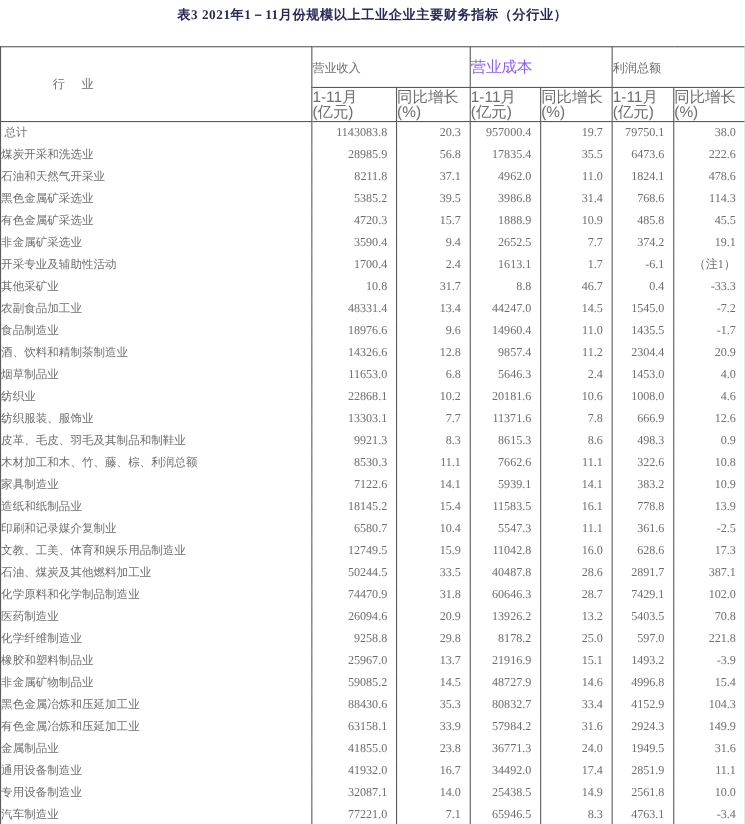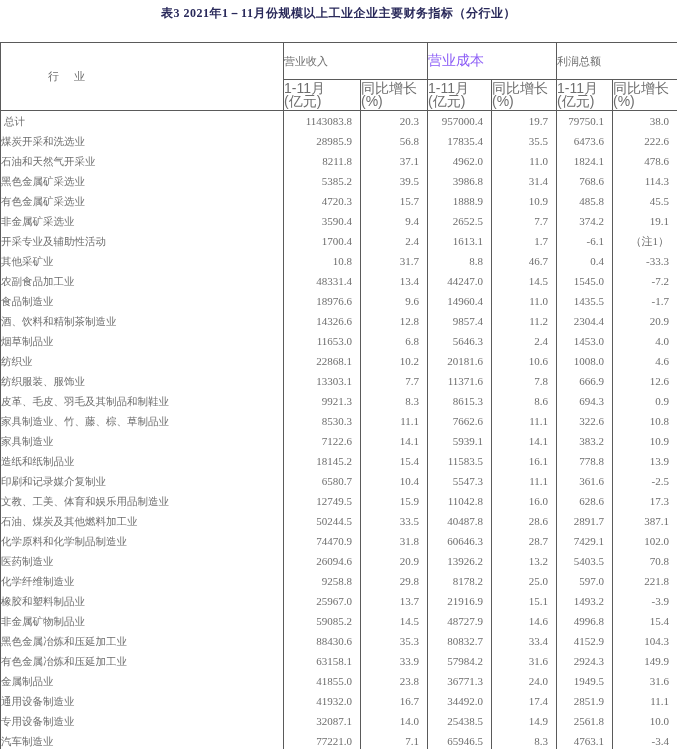--- a/index.html
+++ b/index.html
@@ -227,25 +227,25 @@
           <td class="num">7.8</td>
           <td class="num">666.9</td>
           <td class="num">12.6</td>
         </tr>
         <tr>
           <td class="ind">皮革、毛皮、羽毛及其制品和制鞋业</td>
           <td class="num">9921.3</td>
           <td class="num">8.3</td>
           <td class="num">8615.3</td>
           <td class="num">8.6</td>
-          <td class="num">694.3</td>
+          <td class="num">498.3</td>
           <td class="num">0.9</td>
         </tr>
         <tr>
-          <td class="ind">家具制造业、竹、藤、棕、草制品业</td>
+          <td class="ind">木材加工和木、竹、藤、棕、利润总额</td>
           <td class="num">8530.3</td>
           <td class="num">11.1</td>
           <td class="num">7662.6</td>
           <td class="num">11.1</td>
           <td class="num">322.6</td>
           <td class="num">10.8</td>
         </tr>
         <tr>
           <td class="ind">家具制造业</td>
           <td class="num">7122.6</td>

